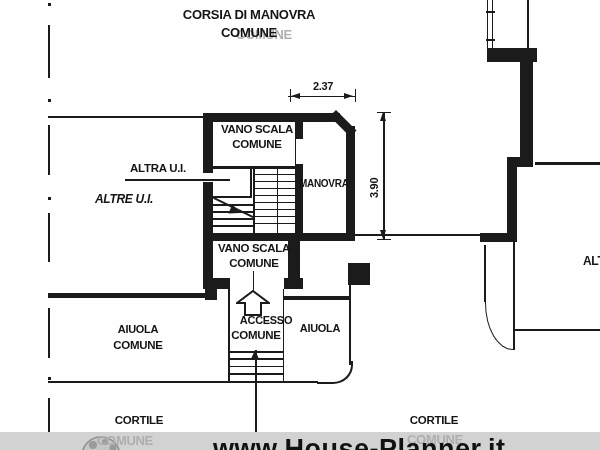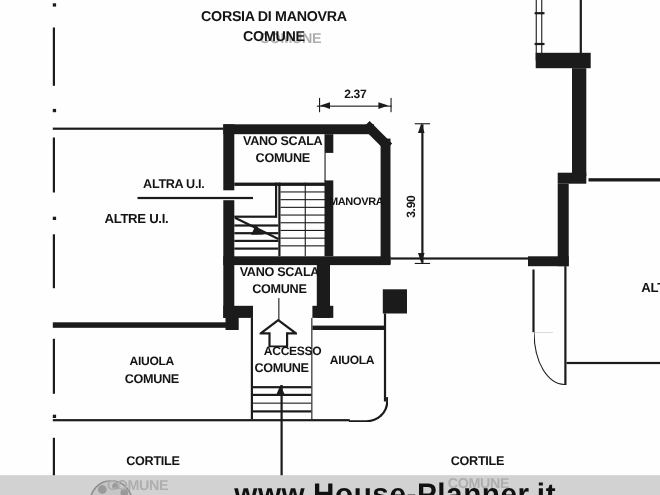--- a/index.html
+++ b/index.html
@@ -64,21 +64,21 @@
   <div class="w" style="left:213px;top:225px;width:40px;height:1.5px;"></div>
   <div class="w" style="left:214px;top:197px;width:44px;height:1.5px;transform:rotate(26deg);transform-origin:0 0;"></div>
   <div class="tri" style="left:230px;top:206px;border-top:5px solid transparent;border-bottom:5px solid transparent;border-left:10px solid #1b1b1b;transform:rotate(25deg);"></div>
 
   <div class="lbl" style="left:212px;top:123px;width:90px;font-size:11.5px;">VANO SCALA</div>
   <div class="lbl" style="left:212px;top:138px;width:90px;font-size:11.5px;">COMUNE</div>
   <div class="lbl" style="left:299px;top:178px;width:48px;font-size:10px;">MANOVRA</div>
 
   <div class="lbl" style="left:124px;top:162px;width:68px;font-size:11.5px;">ALTRA U.I.</div>
   <div class="w" style="left:125px;top:179px;width:105px;height:1.5px;"></div>
-  <div class="lbl" style="left:86px;top:193px;width:76px;font-size:12px;">ALTRE U.I.</div>
+  <div class="lbl" style="left:86px;top:193px;width:76px;font-size:12px;font-style:italic;">ALTRE U.I.</div>
 
   <div class="lbl" style="left:299px;top:80px;width:48px;">2.37</div>
   <div class="w" style="left:288px;top:95.5px;width:68px;height:1.5px;"></div>
   <div class="w" style="left:289.5px;top:89px;width:1.5px;height:13px;"></div>
   <div class="w" style="left:354.5px;top:89px;width:1.5px;height:13px;"></div>
   <div class="tri" style="left:291px;top:92.8px;border-top:3.5px solid transparent;border-bottom:3.5px solid transparent;border-right:9px solid #1b1b1b;"></div>
   <div class="tri" style="left:344px;top:92.8px;border-top:3.5px solid transparent;border-bottom:3.5px solid transparent;border-left:9px solid #1b1b1b;"></div>
 
   <div class="w" style="left:383px;top:113px;width:1.5px;height:126px;"></div>
   <div class="w" style="left:377px;top:111.5px;width:14px;height:1.5px;"></div>

